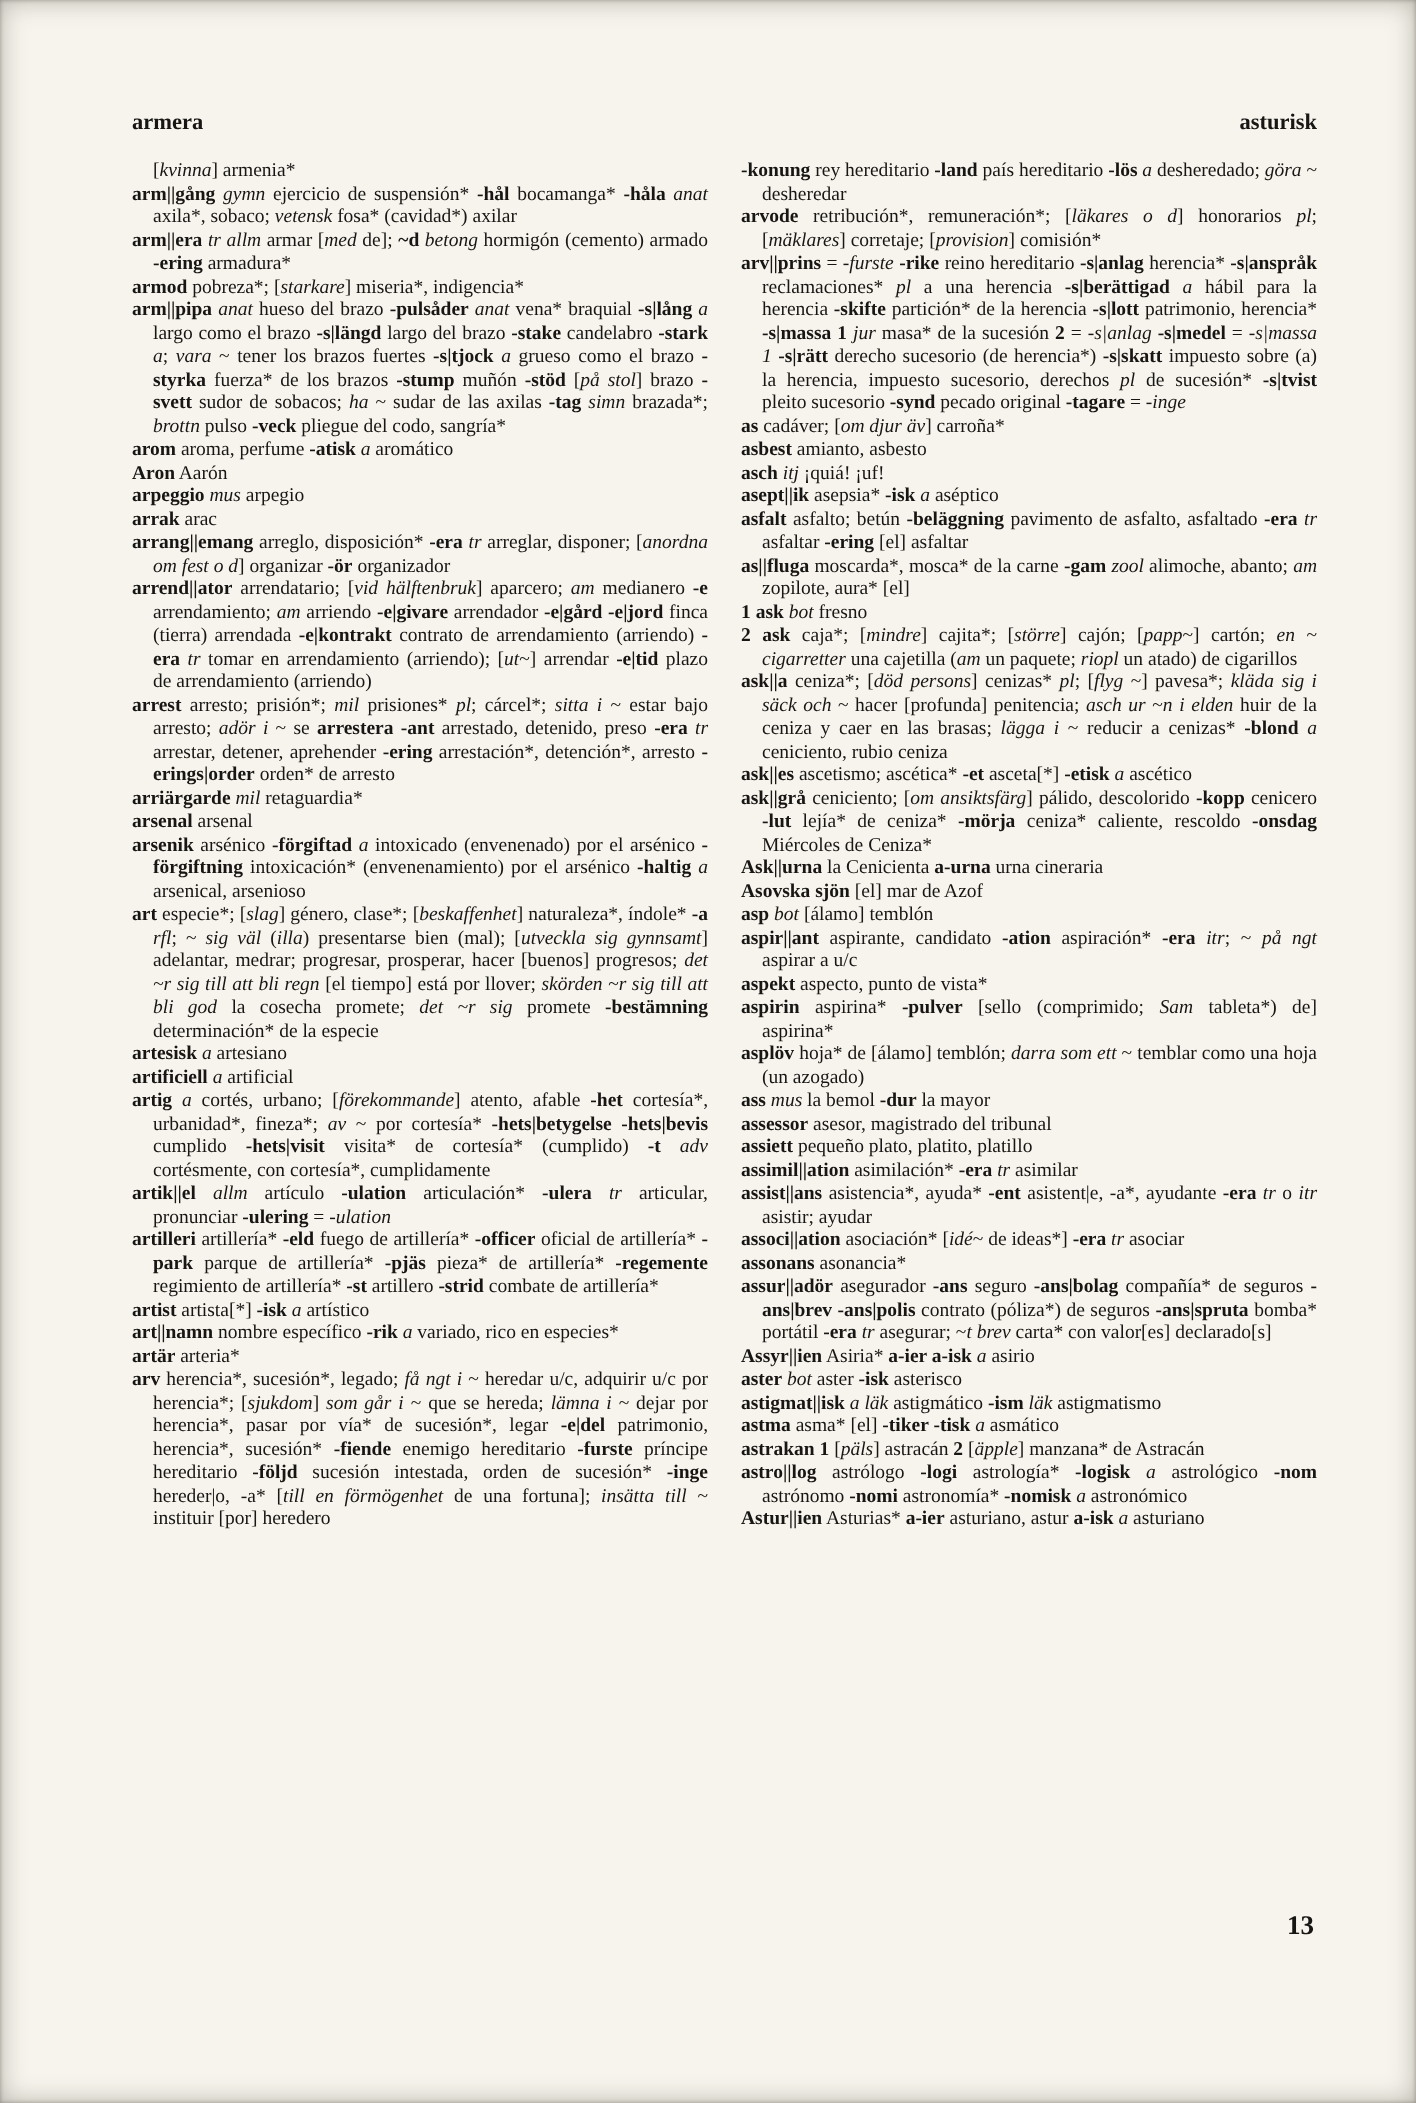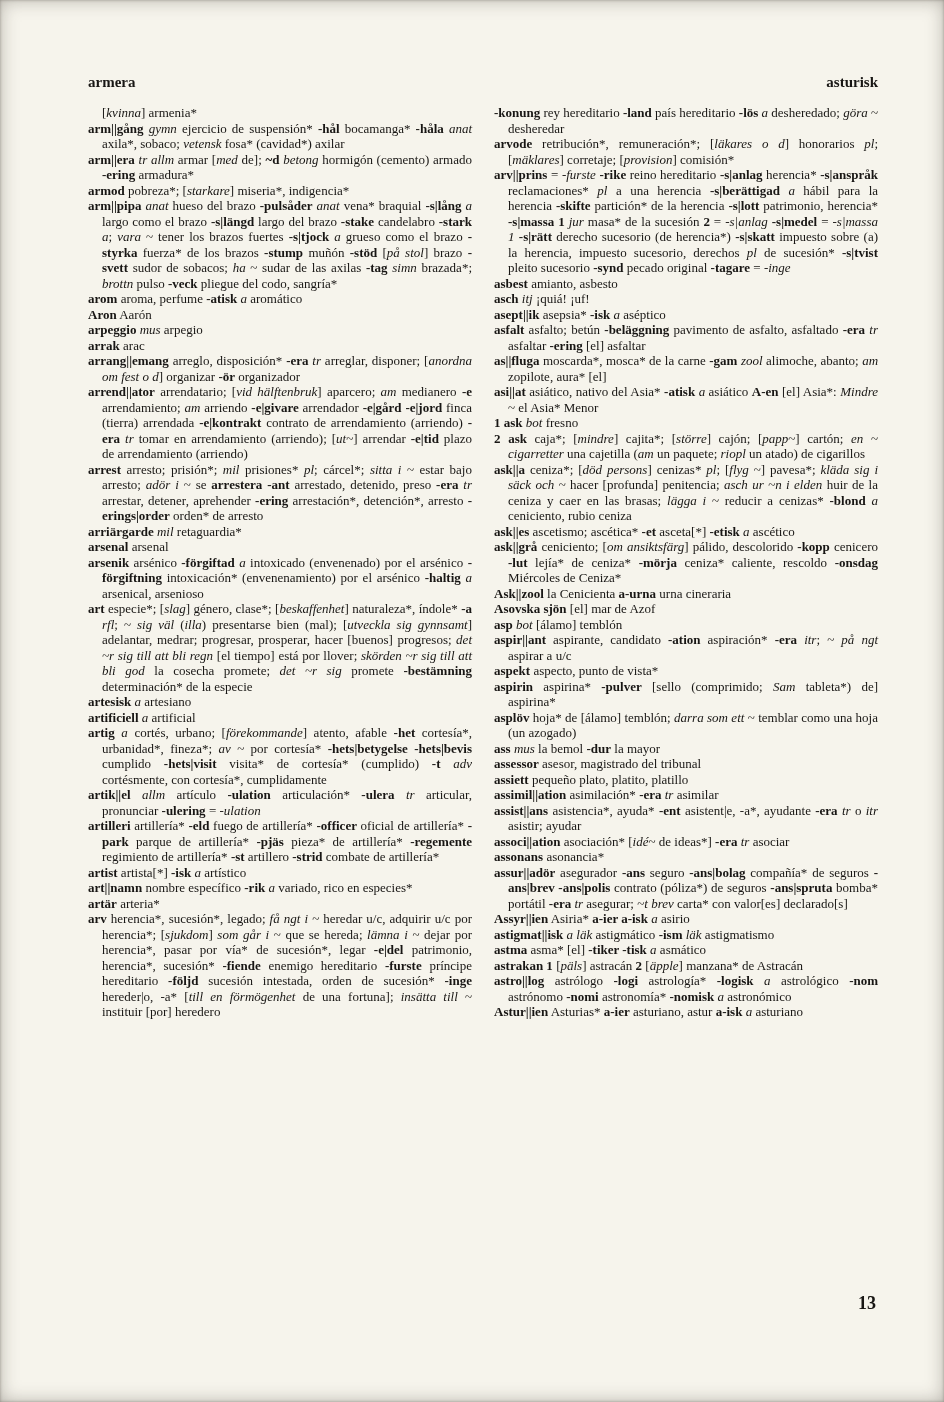--- a/index.html
+++ b/index.html
@@ -42,21 +42,21 @@
     text-indent: -14px;
   }
   .entry.cont {
     text-indent: 0;
   }
   .entry b { font-weight: bold; }
   .entry i { font-style: italic; }
   .page-number {
     position: absolute;
     right: 68px;
-    bottom: 88px;
+    bottom: 108px;
     font-weight: bold;
     font-size: 18px;
   }
 </style>
 </head>
 <body>
 
 <div class="page">
   <div class="running-head">
     <span>armera</span>
@@ -87,47 +87,48 @@
         <p class="entry"><b>artilleri</b> artillería* <b>-eld</b> fuego de artillería* <b>-officer</b> oficial de artillería* <b>-park</b> parque de artillería* <b>-pjäs</b> pieza* de artillería* <b>-regemente</b> regimiento de artillería* <b>-st</b> artillero <b>-strid</b> combate de artillería*</p>
         <p class="entry"><b>artist</b> artista[*] <b>-isk</b> <i>a</i> artístico</p>
         <p class="entry"><b>art||namn</b> nombre específico <b>-rik</b> <i>a</i> variado, rico en especies*</p>
         <p class="entry"><b>artär</b> arteria*</p>
         <p class="entry"><b>arv</b> herencia*, sucesión*, legado; <i>få ngt i</i> ~ heredar u/c, adquirir u/c por herencia*; [<i>sjukdom</i>] <i>som går i</i> ~ que se hereda; <i>lämna i</i> ~ dejar por herencia*, pasar por vía* de sucesión*, legar <b>-e|del</b> patrimonio, herencia*, sucesión* <b>-fiende</b> enemigo hereditario <b>-furste</b> príncipe hereditario <b>-följd</b> sucesión intestada, orden de sucesión* <b>-inge</b> hereder|o, -a* [<i>till en förmögenhet</i> de una fortuna]; <i>insätta till</i> ~ instituir [por] heredero</p>
       </div>
     <div class="column">
         <p class="entry"><b>-konung</b> rey hereditario <b>-land</b> país hereditario <b>-lös</b> <i>a</i> desheredado; <i>göra</i> ~ desheredar</p>
         <p class="entry"><b>arvode</b> retribución*, remuneración*; [<i>läkares o d</i>] honorarios <i>pl</i>; [<i>mäklares</i>] corretaje; [<i>provision</i>] comisión*</p>
         <p class="entry"><b>arv||prins</b> = <i>-furste</i> <b>-rike</b> reino hereditario <b>-s|anlag</b> herencia* <b>-s|anspråk</b> reclamaciones* <i>pl</i> a una herencia <b>-s|berättigad</b> <i>a</i> hábil para la herencia <b>-skifte</b> partición* de la herencia <b>-s|lott</b> patrimonio, herencia* <b>-s|massa 1</b> <i>jur</i> masa* de la sucesión <b>2</b> = <i>-s|anlag</i> <b>-s|medel</b> = <i>-s|massa 1</i> <b>-s|rätt</b> derecho sucesorio (de herencia*) <b>-s|skatt</b> impuesto sobre (a) la herencia, impuesto sucesorio, derechos <i>pl</i> de sucesión* <b>-s|tvist</b> pleito sucesorio <b>-synd</b> pecado original <b>-tagare</b> = <i>-inge</i></p>
+        <p class="entry"><b>as</b> cadáver; [<i>om djur äv</i>] carroña*</p>
         <p class="entry"><b>asbest</b> amianto, asbesto</p>
         <p class="entry"><b>asch</b> <i>itj</i> ¡quiá! ¡uf!</p>
         <p class="entry"><b>asept||ik</b> asepsia* <b>-isk</b> <i>a</i> aséptico</p>
         <p class="entry"><b>asfalt</b> asfalto; betún <b>-beläggning</b> pavimento de asfalto, asfaltado <b>-era</b> <i>tr</i> asfaltar <b>-ering</b> [el] asfaltar</p>
         <p class="entry"><b>as||fluga</b> moscarda*, mosca* de la carne <b>-gam</b> <i>zool</i> alimoche, abanto; <i>am</i> zopilote, aura* [el]</p>
-        <p class="entry"><b>asi||at</b> asiático, nativo del Asia* <b>-atisk</b> <i>a</i> asiático <b>A-en</b> [el] Asia*: <i>Mindre</i> ~ el Asia* Menor</p>
         <p class="entry"><b>1 ask</b> <i>bot</i> fresno</p>
         <p class="entry"><b>2 ask</b> caja*; [<i>mindre</i>] cajita*; [<i>större</i>] cajón; [<i>papp</i>~] cartón; <i>en</i> ~ <i>cigarretter</i> una cajetilla (<i>am</i> un paquete; <i>riopl</i> un atado) de cigarillos</p>
         <p class="entry"><b>ask||a</b> ceniza*; [<i>död persons</i>] cenizas* <i>pl</i>; [<i>flyg</i> ~] pavesa*; <i>kläda sig i säck och</i> ~ hacer [profunda] penitencia; <i>asch ur</i> ~<i>n i elden</i> huir de la ceniza y caer en las brasas; <i>lägga i</i> ~ reducir a cenizas* <b>-blond</b> <i>a</i> ceniciento, rubio ceniza</p>
         <p class="entry"><b>ask||es</b> ascetismo; ascética* <b>-et</b> asceta[*] <b>-etisk</b> <i>a</i> ascético</p>
         <p class="entry"><b>ask||grå</b> ceniciento; [<i>om ansiktsfärg</i>] pálido, descolorido <b>-kopp</b> cenicero <b>-lut</b> lejía* de ceniza* <b>-mörja</b> ceniza* caliente, rescoldo <b>-onsdag</b> Miércoles de Ceniza*</p>
-        <p class="entry"><b>Ask||zool</b> la Cenicienta <b>a-urna</b> urna cineraria</p>
+        <p class="entry"><b>Ask||urna</b> la Cenicienta <b>a-urna</b> urna cineraria</p>
         <p class="entry"><b>Asovska sjön</b> [el] mar de Azof</p>
         <p class="entry"><b>asp</b> <i>bot</i> [álamo] temblón</p>
         <p class="entry"><b>aspir||ant</b> aspirante, candidato <b>-ation</b> aspiración* <b>-era</b> <i>itr</i>; ~ <i>på ngt</i> aspirar a u/c</p>
         <p class="entry"><b>aspekt</b> aspecto, punto de vista*</p>
         <p class="entry"><b>aspirin</b> aspirina* <b>-pulver</b> [sello (comprimido; <i>Sam</i> tableta*) de] aspirina*</p>
         <p class="entry"><b>asplöv</b> hoja* de [álamo] temblón; <i>darra som ett</i> ~ temblar como una hoja (un azogado)</p>
         <p class="entry"><b>ass</b> <i>mus</i> la bemol <b>-dur</b> la mayor</p>
         <p class="entry"><b>assessor</b> asesor, magistrado del tribunal</p>
         <p class="entry"><b>assiett</b> pequeño plato, platito, platillo</p>
         <p class="entry"><b>assimil||ation</b> asimilación* <b>-era</b> <i>tr</i> asimilar</p>
         <p class="entry"><b>assist||ans</b> asistencia*, ayuda* <b>-ent</b> asistent|e, -a*, ayudante <b>-era</b> <i>tr</i> o <i>itr</i> asistir; ayudar</p>
         <p class="entry"><b>associ||ation</b> asociación* [<i>idé</i>~ de ideas*] <b>-era</b> <i>tr</i> asociar</p>
         <p class="entry"><b>assonans</b> asonancia*</p>
         <p class="entry"><b>assur||adör</b> asegurador <b>-ans</b> seguro <b>-ans|bolag</b> compañía* de seguros <b>-ans|brev -ans|polis</b> contrato (póliza*) de seguros <b>-ans|spruta</b> bomba* portátil <b>-era</b> <i>tr</i> asegurar; ~<i>t brev</i> carta* con valor[es] declarado[s]</p>
         <p class="entry"><b>Assyr||ien</b> Asiria* <b>a-ier a-isk</b> <i>a</i> asirio</p>
+        <p class="entry"><b>aster</b> <i>bot</i> aster <b>-isk</b> asterisco</p>
         <p class="entry"><b>astigmat||isk</b> <i>a läk</i> astigmático <b>-ism</b> <i>läk</i> astigmatismo</p>
         <p class="entry"><b>astma</b> asma* [el] <b>-tiker -tisk</b> <i>a</i> asmático</p>
         <p class="entry"><b>astrakan 1</b> [<i>päls</i>] astracán <b>2</b> [<i>äpple</i>] manzana* de Astracán</p>
         <p class="entry"><b>astro||log</b> astrólogo <b>-logi</b> astrología* <b>-logisk</b> <i>a</i> astrológico <b>-nom</b> astrónomo <b>-nomi</b> astronomía* <b>-nomisk</b> <i>a</i> astronómico</p>
         <p class="entry"><b>Astur||ien</b> Asturias* <b>a-ier</b> asturiano, astur <b>a-isk</b> <i>a</i> asturiano</p>
       </div>
   </div>
   <div class="page-number">13</div>
 </div>
 

